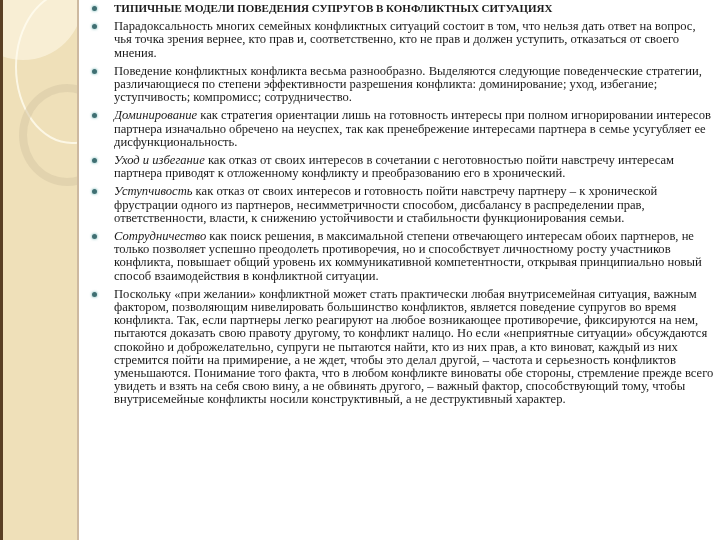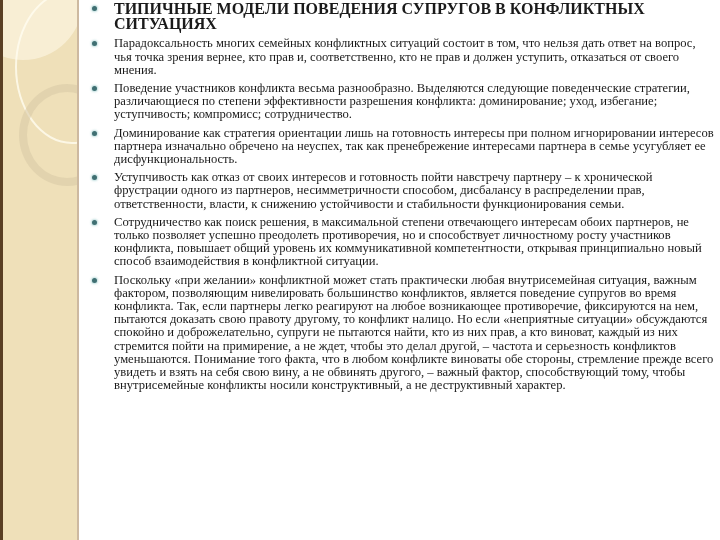--- a/index.html
+++ b/index.html
@@ -38,22 +38,22 @@
   .item {
     position: relative; padding-left: 28px;
     font-size: 12.6px; line-height: 13.2px;
     margin-bottom: 5px;
   }
   .bullet {
     position: absolute; left: 6px; top: 4px; width: 5px; height: 5px;
     border-radius: 50%; background: #3f6f72;
     box-shadow: 0 0 2px 1px rgba(150,200,200,0.6);
   }
-  .title { font-weight: bold; font-size: 16px; }
-  .em { }
+  .title { font-weight: bold; font-size: 11px; }
+  .em { font-style: italic; }
 </style>
 </head>
 <body>
 
 <div class="sidebar">
   <div class="arc1"></div>
   <div class="arc2"></div>
   <div class="ring"></div>
 </div>
 
@@ -63,28 +63,32 @@
     <span class="title">ТИПИЧНЫЕ МОДЕЛИ ПОВЕДЕНИЯ СУПРУГОВ В КОНФЛИКТНЫХ СИТУАЦИЯХ</span>
   </div>
 
   <div class="item">
     <span class="bullet"></span>
     <span class="em"></span><span>Парадоксальность многих семейных конфликтных ситуаций состоит в том, что нельзя дать ответ на вопрос, чья точка зрения вернее, кто прав и, соответственно, кто не прав и должен уступить, отказаться от своего мнения.</span>
   </div>
 
   <div class="item">
     <span class="bullet"></span>
-    <span class="em"></span><span>Поведение участников конфликта весьма разнообразно. Выделяются следующие поведенческие стратегии, различающиеся по степени эффективности разрешения конфликта: доминирование; уход, избегание; уступчивость; компромисс; сотрудничество.</span>
+    <span class="em"></span><span>Поведение конфликтных конфликта весьма разнообразно. Выделяются следующие поведенческие стратегии, различающиеся по степени эффективности разрешения конфликта: доминирование; уход, избегание; уступчивость; компромисс; сотрудничество.</span>
   </div>
 
   <div class="item">
     <span class="bullet"></span>
     <span class="em">Доминирование</span><span> как стратегия ориентации лишь на готовность интересы при полном игнорировании интересов партнера изначально обречено на неуспех, так как пренебрежение интересами партнера в семье усугубляет ее дисфункциональность.</span>
   </div>
 
+  <div class="item">
+    <span class="bullet"></span>
+    <span class="em">Уход и избегание</span><span> как отказ от своих интересов в сочетании с неготовностью пойти навстречу интересам партнера приводят к отложенному конфликту и преобразованию его в хронический.</span>
+  </div>
 
   <div class="item">
     <span class="bullet"></span>
     <span class="em">Уступчивость</span><span> как отказ от своих интересов и готовность пойти навстречу партнеру – к хронической фрустрации одного из партнеров, несимметричности способом, дисбалансу в распределении прав, ответственности, власти, к снижению устойчивости и стабильности функционирования семьи.</span>
   </div>
 
 
   <div class="item">
     <span class="bullet"></span>
     <span class="em">Сотрудничество</span><span> как поиск решения, в максимальной степени отвечающего интересам обоих партнеров, не только позволяет успешно преодолеть противоречия, но и способствует личностному росту участников конфликта, повышает общий уровень их коммуникативной компетентности, открывая принципиально новый способ взаимодействия в конфликтной ситуации.</span>

